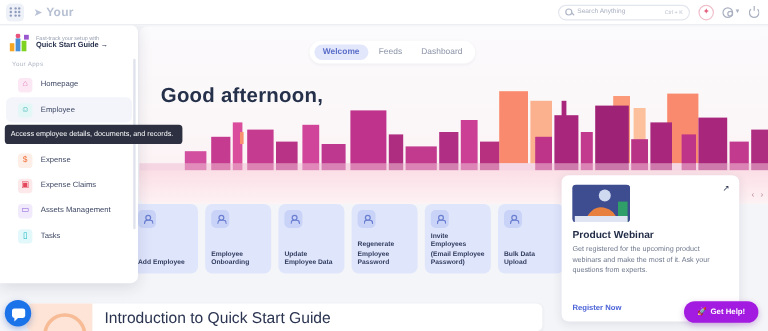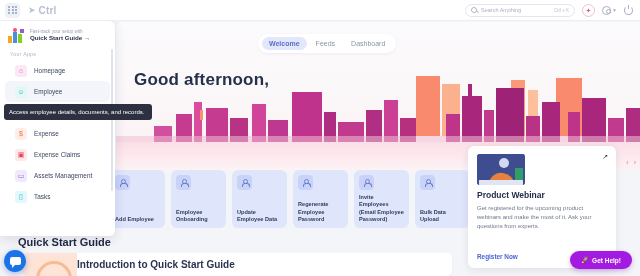--- a/index.html
+++ b/index.html
@@ -142,21 +142,21 @@
   }
   .qs-thumb {
     width: 55px; height: 23px; background: #fde4d6; border-radius: 5px 0 0 5px;
     position: relative; overflow: hidden; flex: none;
   }
   .qs-thumb::after {
     content:""; position:absolute; left: 14px; top: 8px; width: 30px; height: 30px;
     border: 3px solid #f7bb96; border-radius: 50%;
   }
   .qs-card-label {
-    font-size: 10px; font-weight: 700; color: #2a3450;
+    margin-left: 10px; font-size: 13px; font-weight: 400; color: #2a3450;
   }
 
   
   .sidebar {
     position: absolute; left: 0; top: 21px; width: 115px; height: 215px;
     background: #ffffff; border-radius: 0 6px 6px 0;
     box-shadow: 0 3px 12px rgba(30,40,80,.13); z-index: 20; overflow: hidden;
   }
   .qsg-promo {
     display: flex; align-items: center; gap: 5px; padding: 7px 8px 6px 8px;
@@ -244,21 +244,21 @@
           <i></i>
           <i></i>
           <i></i>
           <i></i>
           <i></i>
           <i></i>
         </div>
     </div>
     <div class="logo-wrap">
       <span class="logo-mark">➤</span>
-      <span class="logo-text">Ctrl</span>
+      <span class="logo-text">Your</span>
     </div>
 
     <div class="topbar-right">
       <div class="searchbox">
         <span class="mag"></span>
         <span class="ph">Search Anything</span>
         <span class="kbd">Ctrl + K</span>
       </div>
       <div class="icon-btn ai-btn">
         <span class="sp">✦</span>
@@ -351,21 +351,20 @@
       <div class="tile-label">Invite Employees (Email Employee Password)</div>
     </div>
     <div class="tile">
       <div class="tile-ico">
           <span class="person"></span>
         </div>
       <div class="tile-label">Bulk Data Upload</div>
     </div>
   </div>
 
-  <div class="qs-title">Quick Start Guide</div>
   <div class="qs-card">
     <div class="qs-thumb"></div>
     <div class="qs-card-label">Introduction to Quick Start Guide</div>
   </div>
 
   <div class="webinar">
     <span class="expand-ico">↗</span>
     <div class="webinar-img">
       <svg viewBox="0 0 48 31" width="48" height="31">
         <rect x="0" y="0" width="48" height="31" fill="#3e4d90"></rect>

